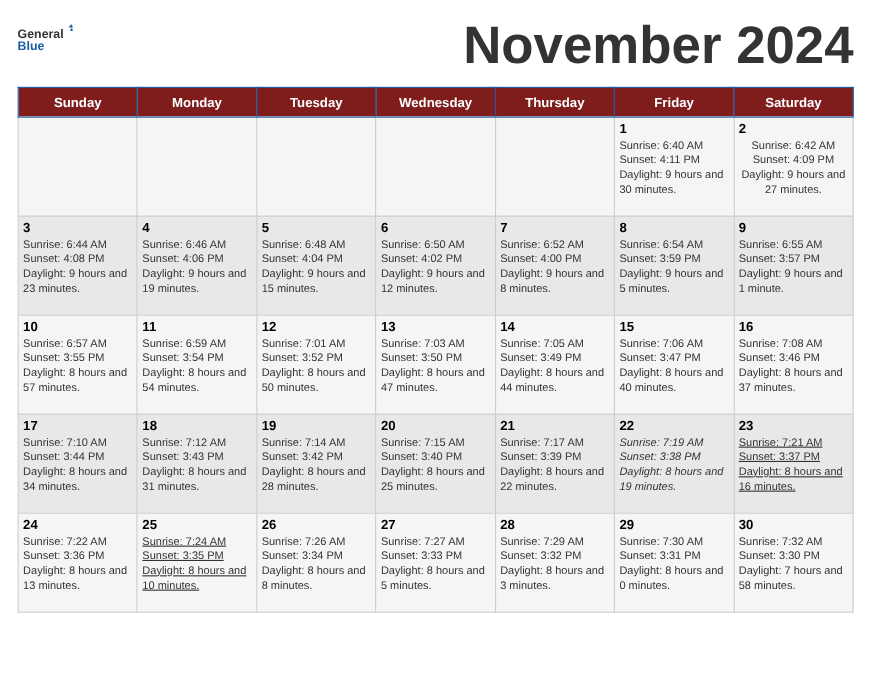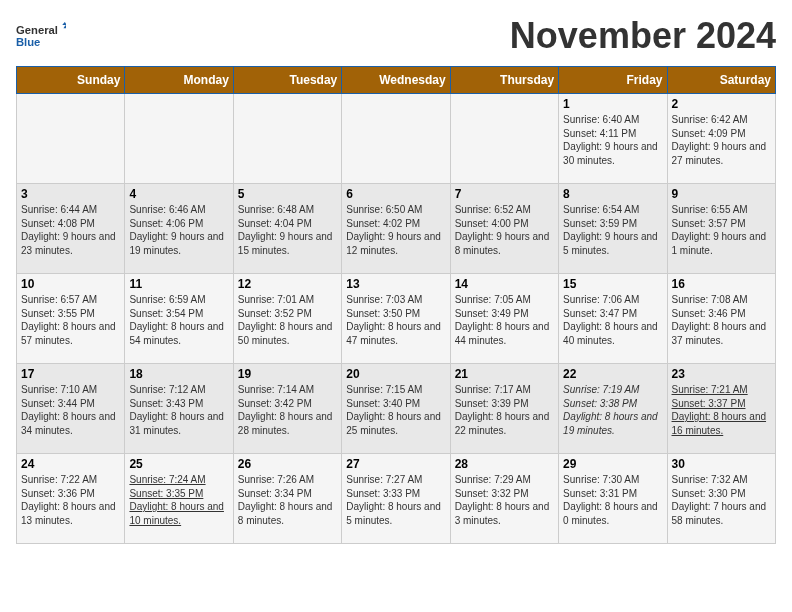--- a/index.html
+++ b/index.html
@@ -21,40 +21,40 @@
       align-items: center;
       font-size: 18px;
       font-weight: bold;
       color: #1a5fa8;
       line-height: 1.1;
     }
     .title-block {
       text-align: right;
     }
     .month-title {
-      font-size: 36px;
+      font-size: 48px;
       font-weight: bold;
       color: #333;
       line-height: 1.1;
     }
     .location {
       font-size: 16px;
       color: #555;
       margin-top: 2px;
     }
     table {
       width: 100%;
       border-collapse: collapse;
       font-size: 11px;
     }
     thead th {
-      background: #a16207;
+      background: #7f1d1d;
       color: #fff;
       padding: 6px 4px;
-      text-align: right;
+      text-align: center;
       font-size: 12px;
       font-weight: bold;
       border: 1px solid #1a5fa8;
     }
     tbody td {
       border: 1px solid #ccc;
       vertical-align: top;
       padding: 3px 4px;
       width: calc(100% / 7);
       min-height: 80px;
@@ -115,21 +115,21 @@
         <td></td>
         <td></td>
         <td>
           <span class="day-num">1</span>
           <div class="day-info" style="white-space: pre-line;">Sunrise: 6:40 AM
 Sunset: 4:11 PM
 Daylight: 9 hours and 30 minutes.</div>
         </td>
         <td>
           <span class="day-num">2</span>
-          <div class="day-info" style="white-space: pre-line;">Sunrise: 6:42 AM
+          <div class="day-info" style="white-space: pre-line; text-align: center;">Sunrise: 6:42 AM
 Sunset: 4:09 PM
 Daylight: 9 hours and 27 minutes.</div>
         </td>
       </tr>
       <tr>
         <td>
           <span class="day-num">3</span>
           <div class="day-info" style="white-space: pre-line;">Sunrise: 6:44 AM
 Sunset: 4:08 PM
 Daylight: 9 hours and 23 minutes.</div>

